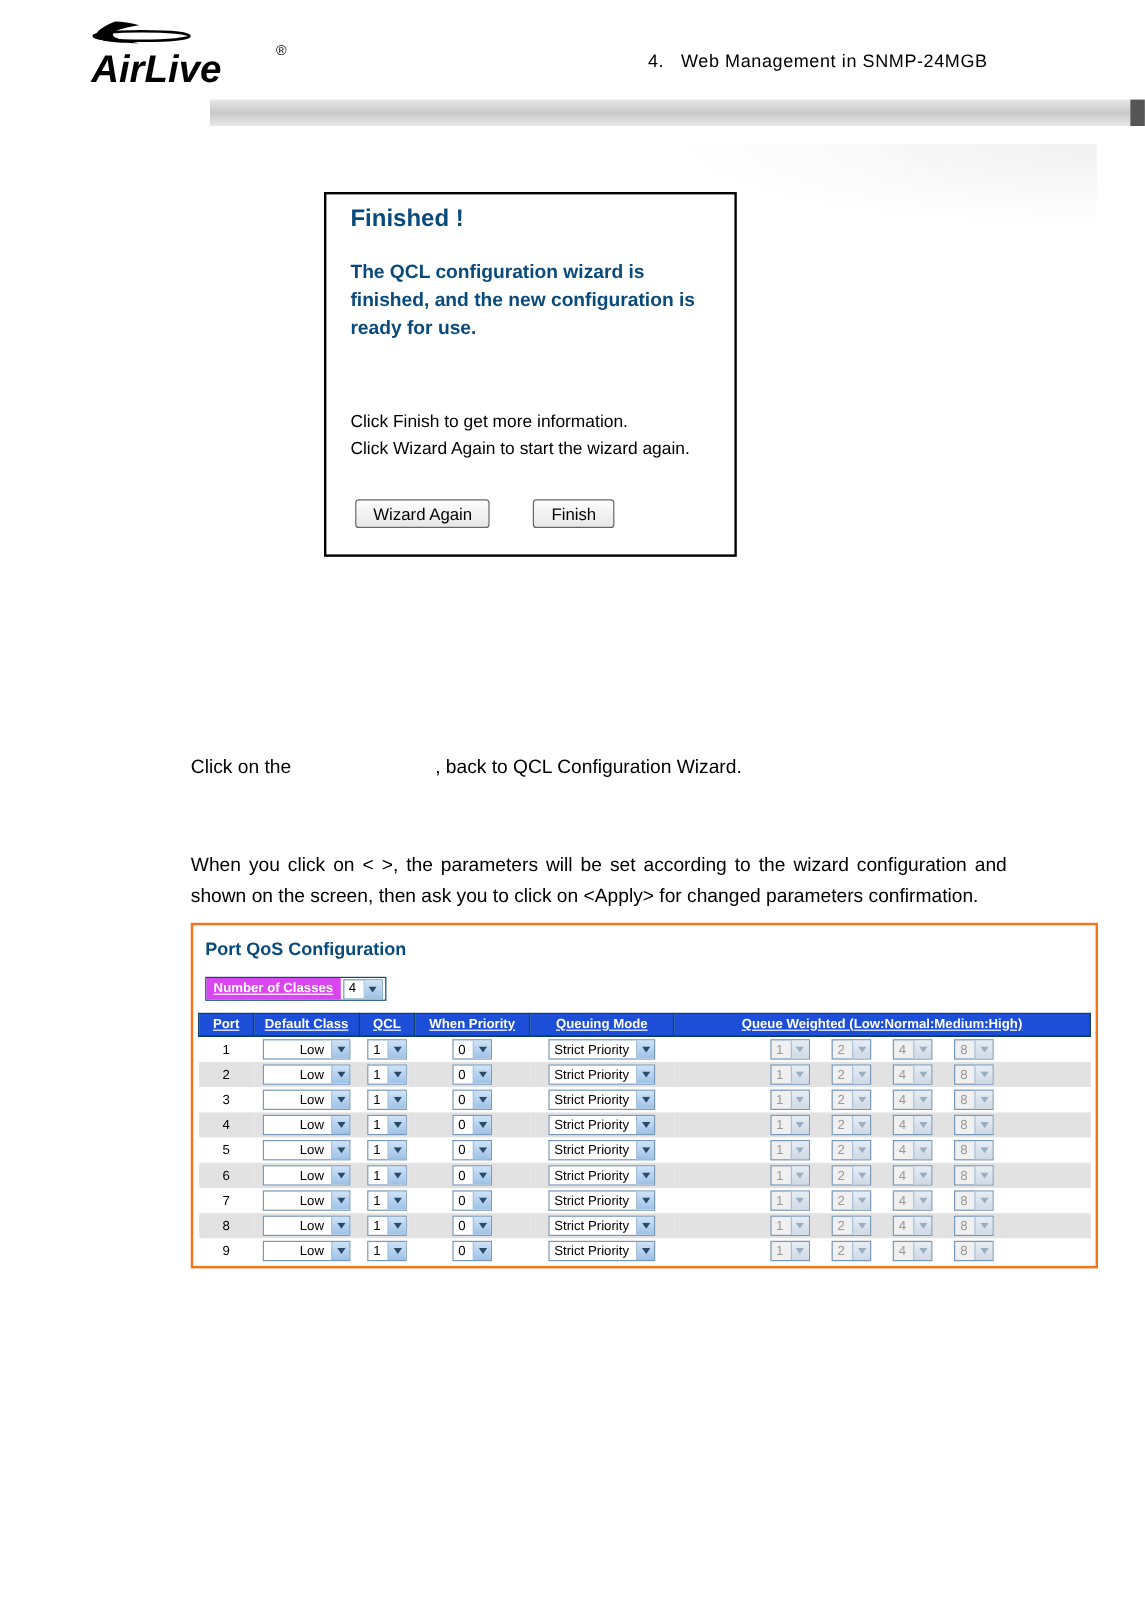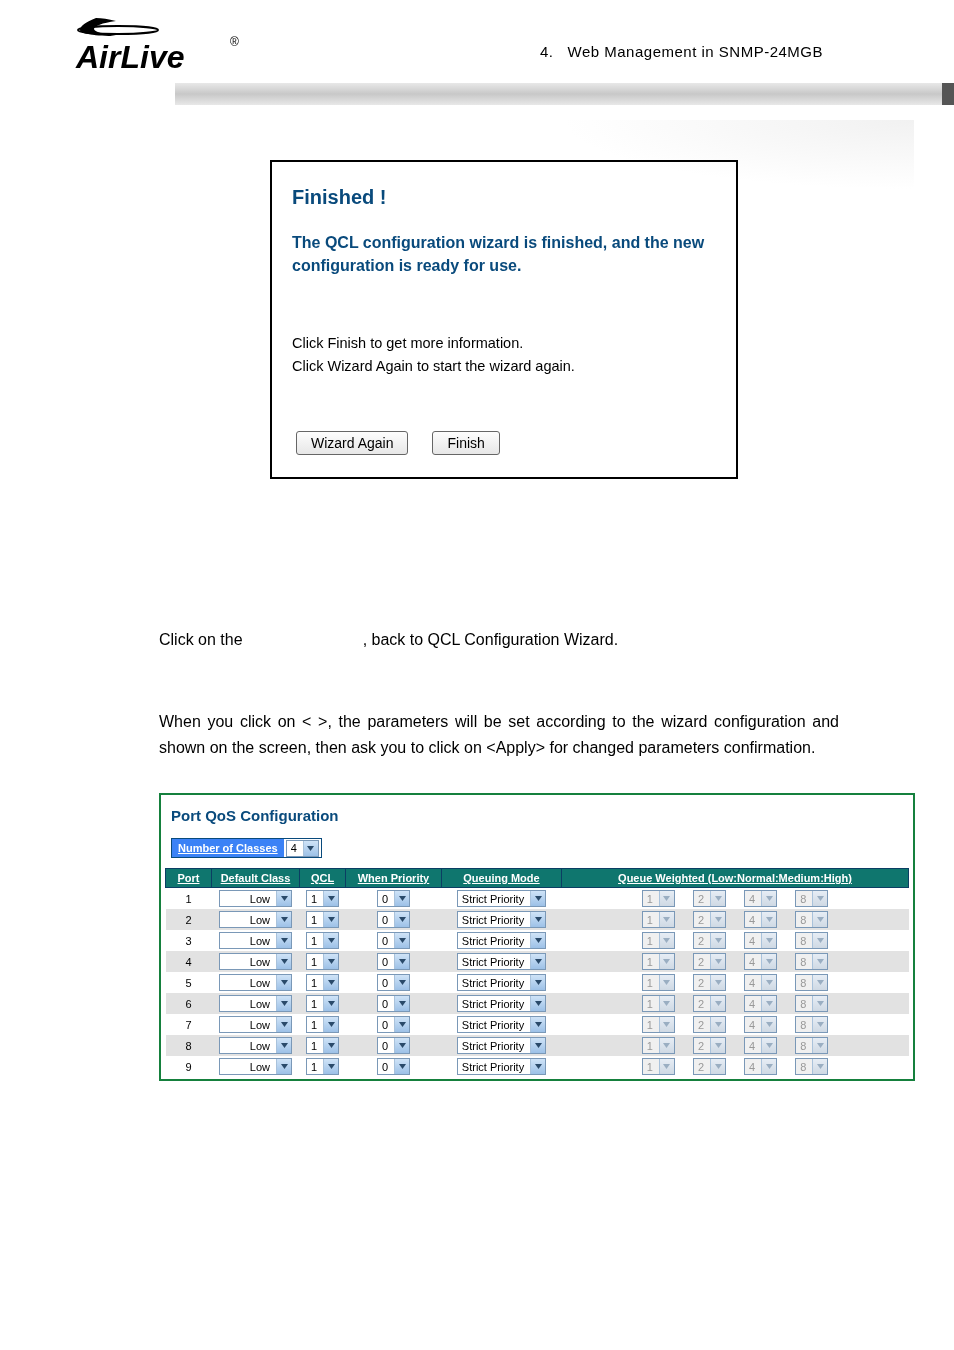--- a/index.html
+++ b/index.html
@@ -39,77 +39,77 @@
   }
 
   .logo { position: absolute; top: 16px; left: 72px; }
   .breadcrumb { position: absolute; top: 43px; left: 540px; font-size: 15px; letter-spacing: 0.5px; }
 
   
   .wizard-card {
     position: absolute;
     top: 160px;
     left: 270px;
-    width: 468px;
+    width: 344px;
     border: 2px solid #000;
-    padding: 24px 20px 22px 20px;
+    padding: 9px 20px 22px 20px;
     font-family: Arial, sans-serif;
   }
   .wizard-title { color: #094a7c; font-weight: bold; font-size: 20px; margin-bottom: 22px; }
   .wizard-sub { color: #094a7c; font-weight: bold; font-size: 16px; line-height: 1.45; margin-bottom: 55px; }
-  .wizard-text { font-size: 14.5px; line-height: 1.55; margin-bottom: 54px; }
-  .wizard-btns { display: flex; gap: 24px; margin-left: 4px; }
+  .wizard-text { font-size: 14.5px; line-height: 1.55; margin-bottom: 30px; }
+  .wizard-btns { display: flex; gap: 36px; margin-left: 4px; }
   .win-btn {
     padding: 3px 14px;
     font-size: 14px;
     border: 1px solid #666;
     border-radius: 3px;
     background: linear-gradient(to bottom, #fdfdfd, #e7e7e7);
     cursor: default;
   }
 
   
   .body-text { position: absolute; left: 159px; width: 680px; font-size: 16px; line-height: 1.6; }
   .p1 { top: 627px; text-align: justify; }
   .p2 { top: 709px; text-align: justify; }
 
   
   .qos-outer {
     position: absolute;
-    top: 793px;
+    top: 769px;
     left: 159px;
     width: 756px;
-    border: 2px solid #15803d;
+    border: 2px solid #f97316;
     padding: 4px 4px 2px 4px;
   }
   .qos-heading { color: #094a7c; font-weight: bold; font-size: 15px; margin: 8px 0 14px 6px; }
   .numclasses {
     display: inline-flex;
     align-items: stretch;
     margin: 0 0 10px 6px;
     border: 1px solid #094a7c;
   }
   .numclasses-label {
-    background: #3b82f6;
+    background: #d946ef;
     color: #fff;
     font-size: 11px;
     font-weight: bold;
     padding: 3px 6px;
     white-space: nowrap;
     text-decoration: underline;
   }
   .numclasses-val {
     display: flex;
     align-items: center;
     padding: 0 2px;
   }
 
   .qos-table { width: 100%; border-collapse: collapse; font-size: 11px; table-layout: fixed; }
   .qos-table thead th {
-    background: #0f766e;
+    background: #1d4ed8;
     color: #fff;
     font-weight: bold;
     text-decoration: underline;
     padding: 3px 4px;
     border: 1px solid #0b3e63;
     white-space: nowrap;
   }
   .qos-table tbody td {
     padding: 2px 4px;
     text-align: center;

